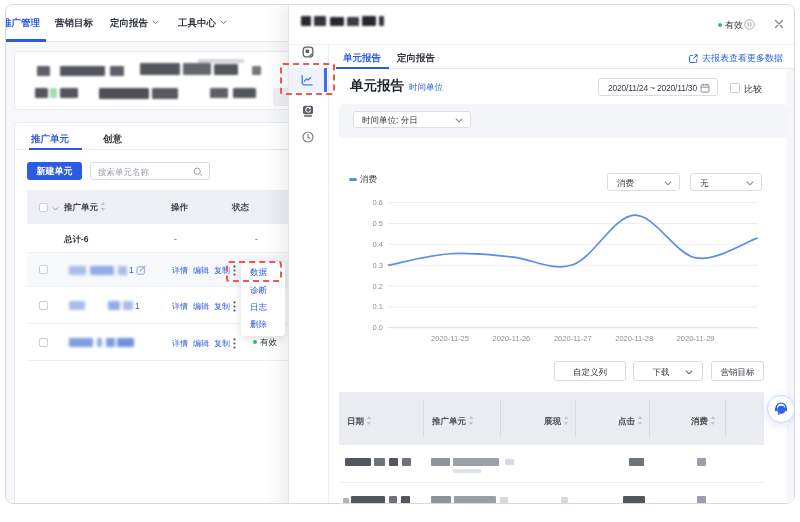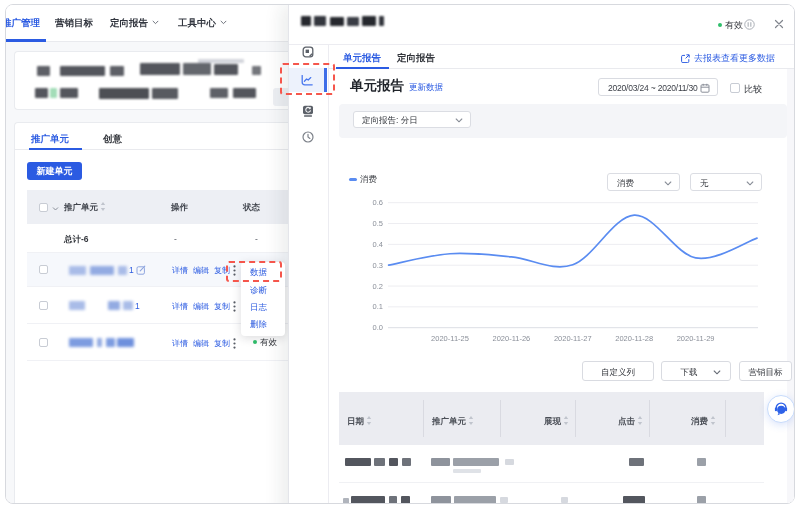--- a/index.html
+++ b/index.html
@@ -51,41 +51,41 @@
   .pstatus { position:absolute; top:14px; font-size:9px; color:#33363c; white-space:nowrap; }
   .sidebar { position:absolute; left:0; top:40px; width:40px; height:475px; background:#fff; border-right:1px solid #ececf1; }
   .sb-sel { position:absolute; left:0; top:23px; width:35px; height:24px; background:#edf2fc; }
   .sb-bar { position:absolute; left:35px; top:23px; width:3px; height:24px; background:#3f6ee8; }
   .pcontent { position:absolute; left:40px; top:40px; width:468px; height:475px; background:#fff; }
   .gutter { position:absolute; left:458px; top:24px; width:10px; height:451px; background:#f7f7fa; }
   .ptabs { position:absolute; left:0; top:0; width:468px; height:24px; border-bottom:1px solid #e9eaee; background:#fff; }
   .ptab { position:absolute; top:7px; font-size:9.5px; font-weight:700; color:#33363c; white-space:nowrap; }
   .ptab.active { color:#2b5be2; }
   .ptab-underline { position:absolute; left:7px; top:22px; width:53px; height:2px; background:#2b5be2; }
-  .morelink { position:absolute; top:7px; right:22px; font-size:9px; color:#2b5be2; white-space:nowrap; }
+  .morelink { position:absolute; top:7px; right:14px; font-size:9px; color:#2b5be2; white-space:nowrap; }
   .rtitle { position:absolute; left:21px; top:32px; font-size:13.5px; font-weight:700; color:#1f2329; }
   .refresh { position:absolute; left:80px; top:37px; font-size:8.5px; color:#2b5be2; }
   .datebox { position:absolute; left:269px; top:33px; width:120px; height:18px; border:1px solid #d9dbe1; border-radius:3px; background:#fff; }
   .datebox .dtext { position:absolute; left:9px; top:4px; font-size:8.5px; color:#3a3e46; letter-spacing:-0.2px; }
   .cmpbox { position:absolute; left:401px; top:38px; width:10px; height:10px; border:1px solid #c8ccd4; border-radius:2px; background:#fff; }
   .cmplabel { position:absolute; left:415px; top:38px; font-size:9px; color:#33363c; }
   .filterbar { position:absolute; left:10px; top:59px; width:448px; height:34px; background:#f4f5f8; border-radius:4px; }
   .fselect { position:absolute; top:7px; height:17px; background:#fff; border:1px solid #dbdde3; border-radius:3px; font-size:8.5px; color:#33363c; }
   .fselect .flabel { position:absolute; left:8px; top:3px; white-space:nowrap; }
   .fselect svg.dchev { position:absolute; right:7px; top:5px; }
   .legend-dash { position:absolute; left:20px; top:133px; width:8px; height:3px; border-radius:1.5px; background:#4d7ef0; }
   .legend-label { position:absolute; left:31px; top:129px; font-size:8.5px; color:#33363c; }
   .msel { position:absolute; top:128px; height:18px; background:#fff; border:1px solid #dbdde3; border-radius:3px; }
   .msel .flabel { position:absolute; left:9px; top:3.5px; font-size:8.5px; color:#33363c; }
   .msel svg.dchev { position:absolute; right:7px; top:6px; }
   #chartsvg { position:absolute; left:15px; top:151px; }
   .toolbar-search { position:absolute; left:19px; top:316px; width:110px; height:20px; border:1px solid #d9dbe1; border-radius:3px; background:#fff; }
   .toolbar-search .ph { position:absolute; left:7px; top:5px; font-size:8px; color:#9ba1ab; }
   .tbtn { position:absolute; top:316px; height:20px; background:#fff; border:1px solid #d9dbe1; border-radius:3px;
-    font-size:8.5px; color:#33363c; text-align:center;margin-left:28px; }
+    font-size:8.5px; color:#33363c; text-align:center; }
   .tbtn .tl { position:absolute; left:0; right:0; top:5px; }
   .rthead { position:absolute; left:10px; top:347px; width:425px; height:53px; background:#ebecf1; }
   .rthead .th { position:absolute; top:24px; font-size:8.5px; font-weight:700; color:#4a4e56; white-space:nowrap; }
   .rthead .divv { position:absolute; top:8px; width:1px; height:37px; background:#d9dae1; }
   .rtrow { position:absolute; left:10px; width:425px; height:38px; border-bottom:1px solid #f0f1f4; }
   .float-support { position:absolute; left:761px; top:390px; width:28px; height:28px; border-radius:50%; background:#fff;
     border:1px solid #c7dbfb; box-shadow:0 2px 8px rgba(46,98,232,.18); z-index:70; }
 </style>
 </head>
 <body>
@@ -126,32 +126,39 @@
       <i class="rb" style="left:258px;top:36px;width:26px;height:18px;background:#eef0f4;border-radius:3px"></i>
     </div>
 
     <div class="card card2">
       <div class="ltabs">
         <span class="ltab active" style="left:16px">推广单元</span>
         <span class="ltab" style="left:88px">创意</span>
         <span class="ltab-underline"></span>
       </div>
       <div class="btn-primary">新建单元</div>
+      <div class="lsearch">
+        <span class="ph">搜索单元名称</span>
+        <svg width="10" height="10" viewBox="0 0 10 10">
+            <circle cx="4.2" cy="4.2" r="3.1" stroke="#9aa0aa" stroke-width="1" fill="none"></circle>
+            <path d="M6.6 6.6l2.2 2.2" stroke="#9aa0aa" stroke-width="1" stroke-linecap="round"></path>
+          </svg>
+      </div>
 
       <div class="lthead">
         <span class="ckbox" style="left:12px;top:13px"></span>
         <svg class="abs" style="left:25px;top:16px" width="7" height="6" viewBox="0 0 7 6">
             <path d="M1 1.5l2.5 2.5L6 1.5" stroke="#8a8f99" stroke-width="1" fill="none"></path>
           </svg>
         <span class="th" style="left:37px"><span>推广单元</span><svg class="sorticon" width="6" height="9" viewBox="0 0 6 9">
               <path d="M3 0l2.2 3H.8z" fill="#c0c4cd"></path>
               <path d="M3 9L.8 6h4.4z" fill="#c0c4cd"></path>
             </svg></span>
         <span class="th" style="left:144px">操作</span>
-        <span class="th" style="left:216px">状态</span>
+        <span class="th" style="left:205px">状态</span>
       </div>
 
       <div class="lrow" style="top:101px;height:29px">
         <span class="cell" style="left:37px;top:10px;font-weight:700">总计-6</span>
         <span class="cell" style="left:147px;top:10px;color:#585d66">-</span>
         <span class="cell" style="left:228px;top:10px;color:#585d66">-</span>
       </div>
       <div class="lrow" style="top:130px;height:34px;background:#f6f8fc">
         <span class="ckbox" style="left:12px;top:12px"></span>
         <span class="blur2">
@@ -264,34 +271,34 @@
         <span class="ptab active" style="left:14px">单元报告</span>
         <span class="ptab" style="left:68px">定向报告</span>
         <span class="ptab-underline"></span>
         <span class="morelink"><svg style="vertical-align:-1.5px;margin-right:4px" width="9" height="9" viewBox="0 0 9 9">
               <path d="M7.8 5.2v2.2a1.2 1.2 0 0 1-1.2 1.2H1.8A1.2 1.2 0 0 1 .6 7.4V2.6a1.2 1.2 0 0 1 1.2-1.2H4" stroke="#2b5be2" stroke-width="1" fill="none"></path>
               <path d="M5.4.8h2.8v2.8M8 1L4.6 4.4" stroke="#2b5be2" stroke-width="1" fill="none"></path>
             </svg><span>去报表查看更多数据</span></span>
       </div>
 
       <span class="rtitle">单元报告</span>
-      <span class="refresh">更新数据</span>
+      <span class="refresh">时间单位</span>
       <div class="datebox">
-        <span class="dtext">2020/03/24 ~ 2020/11/30</span>
+        <span class="dtext">2020/11/24 ~ 2020/11/30</span>
         <svg class="abs" style="right:7px;top:4px" width="10" height="10" viewBox="0 0 10 10">
             <rect x="1" y="1.8" width="8" height="7.4" rx="1" stroke="#8a8f99" stroke-width="1" fill="none"></rect>
             <path d="M3.2 0.8v2M6.8 0.8v2M1 4.2h8" stroke="#8a8f99" stroke-width="1"></path>
           </svg>
       </div>
       <span class="cmpbox"></span>
       <span class="cmplabel">比较</span>
 
       <div class="filterbar">
         <div class="fselect" style="left:14px;width:118px">
-          <span class="flabel"><span>定向报告:</span> <span>分日</span></span>
+          <span class="flabel"><span>时间单位:</span> <span>分日</span></span>
           <svg class="dchev" width="8" height="7" viewBox="0 0 8 7">
               <path d="M1.2 2l2.8 2.8L6.8 2" stroke="#8a8f99" stroke-width="1.1" fill="none" stroke-linecap="round"></path>
             </svg>
         </div>
       </div>
       <span class="legend-dash" style="background: rgb(90, 140, 241);"></span>
       <span class="legend-label">消费</span>
       <div class="msel" style="left:278px;width:73px">
         <span class="flabel">消费</span>
         <svg class="dchev" width="8" height="7" viewBox="0 0 8 7">

